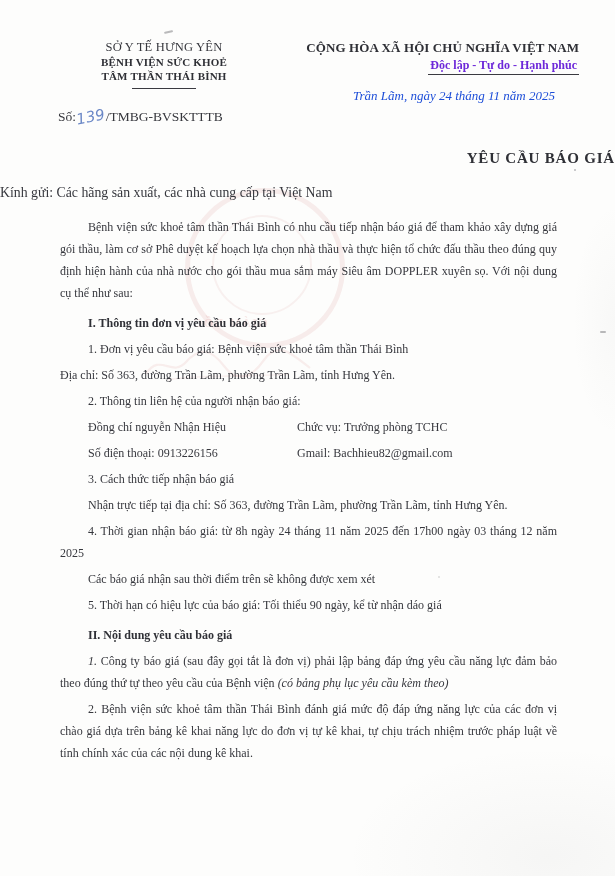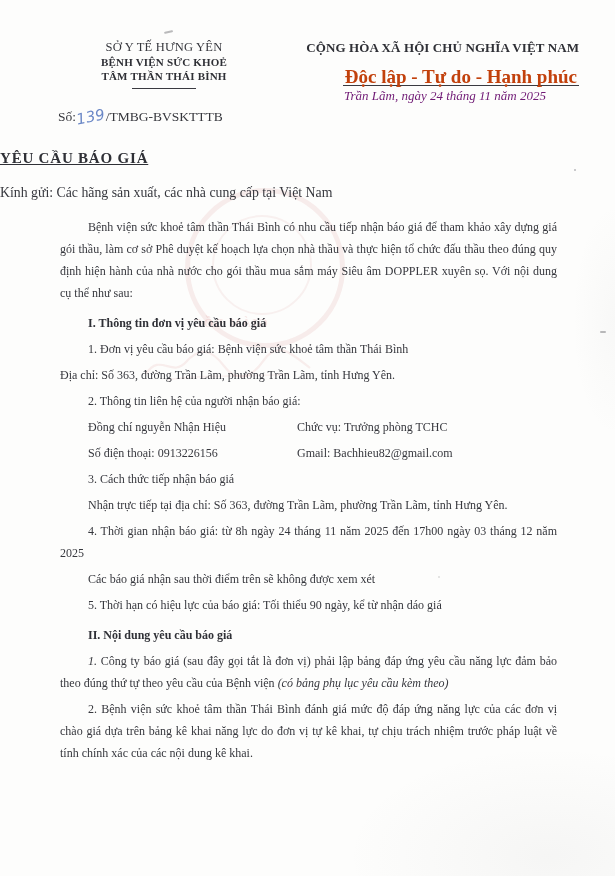--- a/index.html
+++ b/index.html
@@ -18,25 +18,25 @@
     text-align:center;line-height:14.5px;
   }
   .hdr-left .l1{font-size:12.5px;font-weight:400;letter-spacing:.2px;}
   .hdr-left .l2,.hdr-left .l3{font-size:11px;font-weight:700;letter-spacing:.2px;color:#2f3036;}
   .org-underline{width:64px;height:1.5px;background:#3a3a40;margin:4px auto 0;}
   .hdr-right{
     position:absolute;left:274px;top:40px;width:305px;
     text-align:right;line-height:15px;
   }
   .hdr-right .l1{font-size:13px;font-weight:700;color:#2f3036;letter-spacing:.1px;}
-  .hdr-right .l2{display:inline-block;font-size:19px;font-weight:700;color:#c2410c;
-    border-bottom:1.2px solid #3a3a40;padding:0 2px 1px;margin-top:14px;}
+  .hdr-right .l2{display:inline-block;font-size:12px;font-weight:700;color:#6d28d9;
+    border-bottom:1.2px solid #3a3a40;padding:0 2px 1px;margin-top:3px;}
   .date-line{
-    position:absolute;left:300px;top:88px;width:290px;
-    text-align:center;font-style:italic;font-size:13px;color:#701a75;
+    position:absolute;left:309px;top:88px;width:290px;
+    text-align:center;font-style:italic;font-size:13px;color:#1d4ed8;
   }
   .doc-number{
     position:absolute;left:58px;top:107px;font-size:13.5px;white-space:nowrap;
   }
   .hand-num{
     display:inline-block;
     font-family:"DejaVu Sans",sans-serif;
     font-style:italic;font-weight:500;font-size:15px;
     color:#5c7cc1;opacity:.9;
     transform:rotate(-12deg) translateY(1px);
@@ -57,21 +57,21 @@
     position:absolute;left:150px;top:316px;width:160px;
     text-align:center;font-size:12px;font-weight:700;letter-spacing:1.5px;
     color:rgba(200,80,75,.13);
     transform:scaleX(-1);
     filter:blur(.5px);
   }
   .bleed-signature{position:absolute;left:138px;top:344px;opacity:.75;}
   
   .doc-title{
     position:absolute;left:0;top:150px;width:100%;
-    text-align:left;font-size:15px;font-weight:700;letter-spacing:.8px;color:#2f3036;text-decoration:underline;
+    text-align:right;font-size:15px;font-weight:700;letter-spacing:.8px;color:#2f3036;
   }
   .greeting{
     position:absolute;left:0;top:185px;width:100%;
     text-align:left;font-size:13.8px;
   }
   
   .body-flow{
     position:absolute;left:60px;top:216px;width:497px;
     font-size:12px;line-height:22px;text-align:justify;
   }

